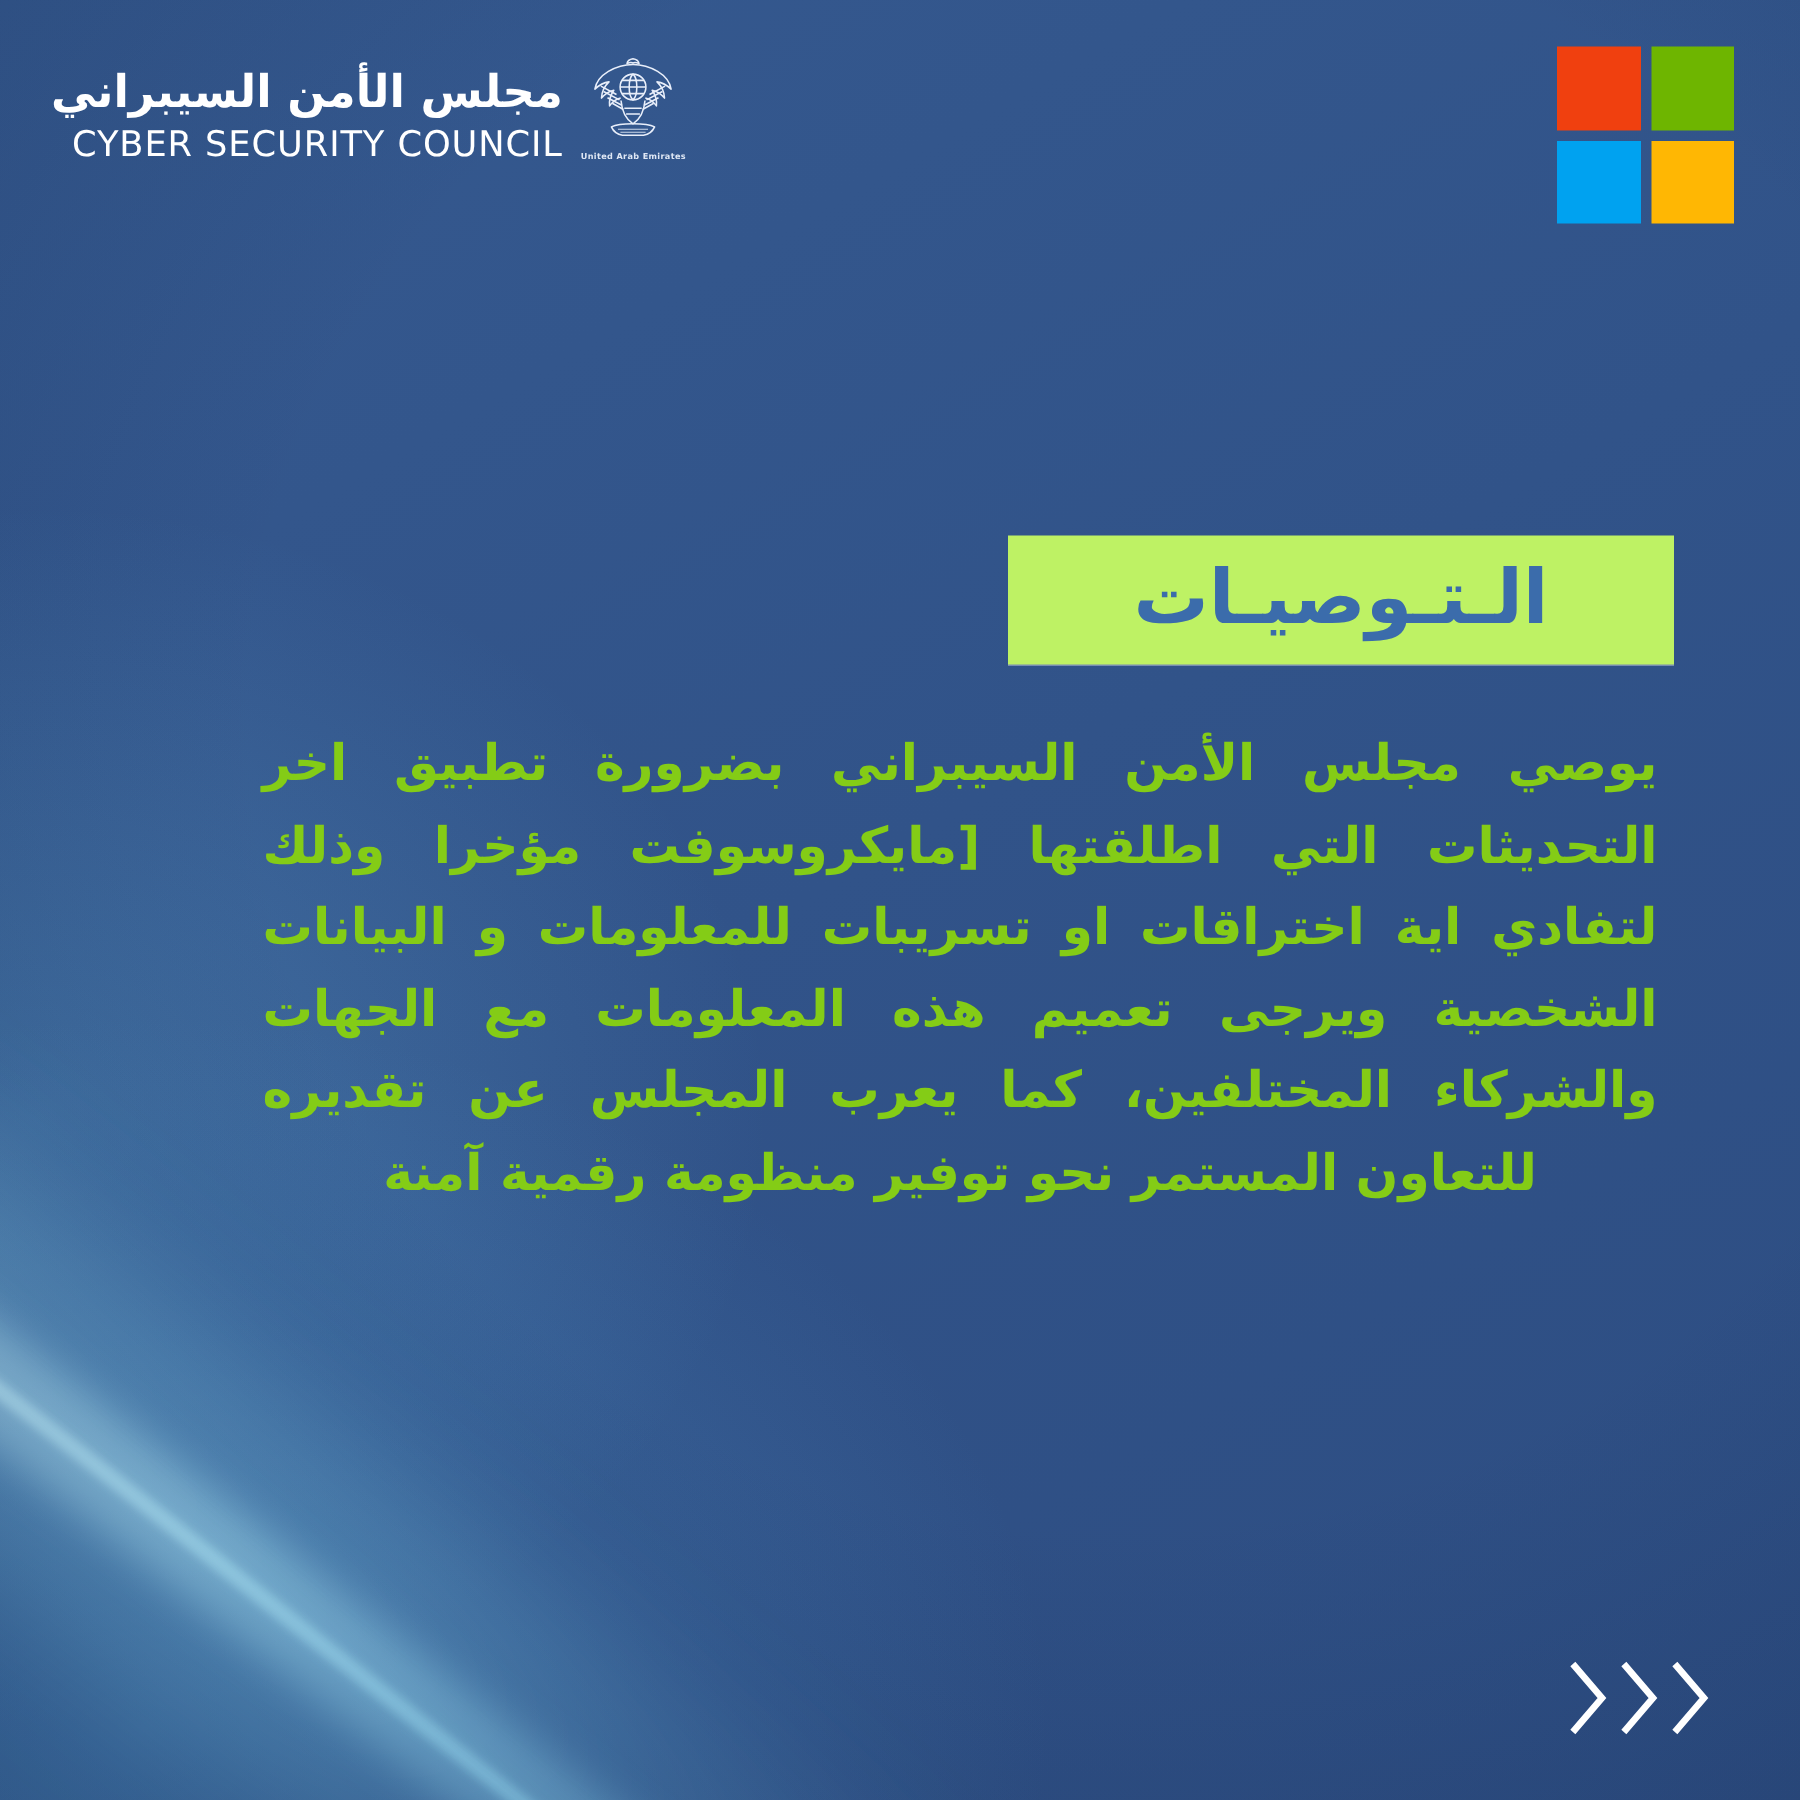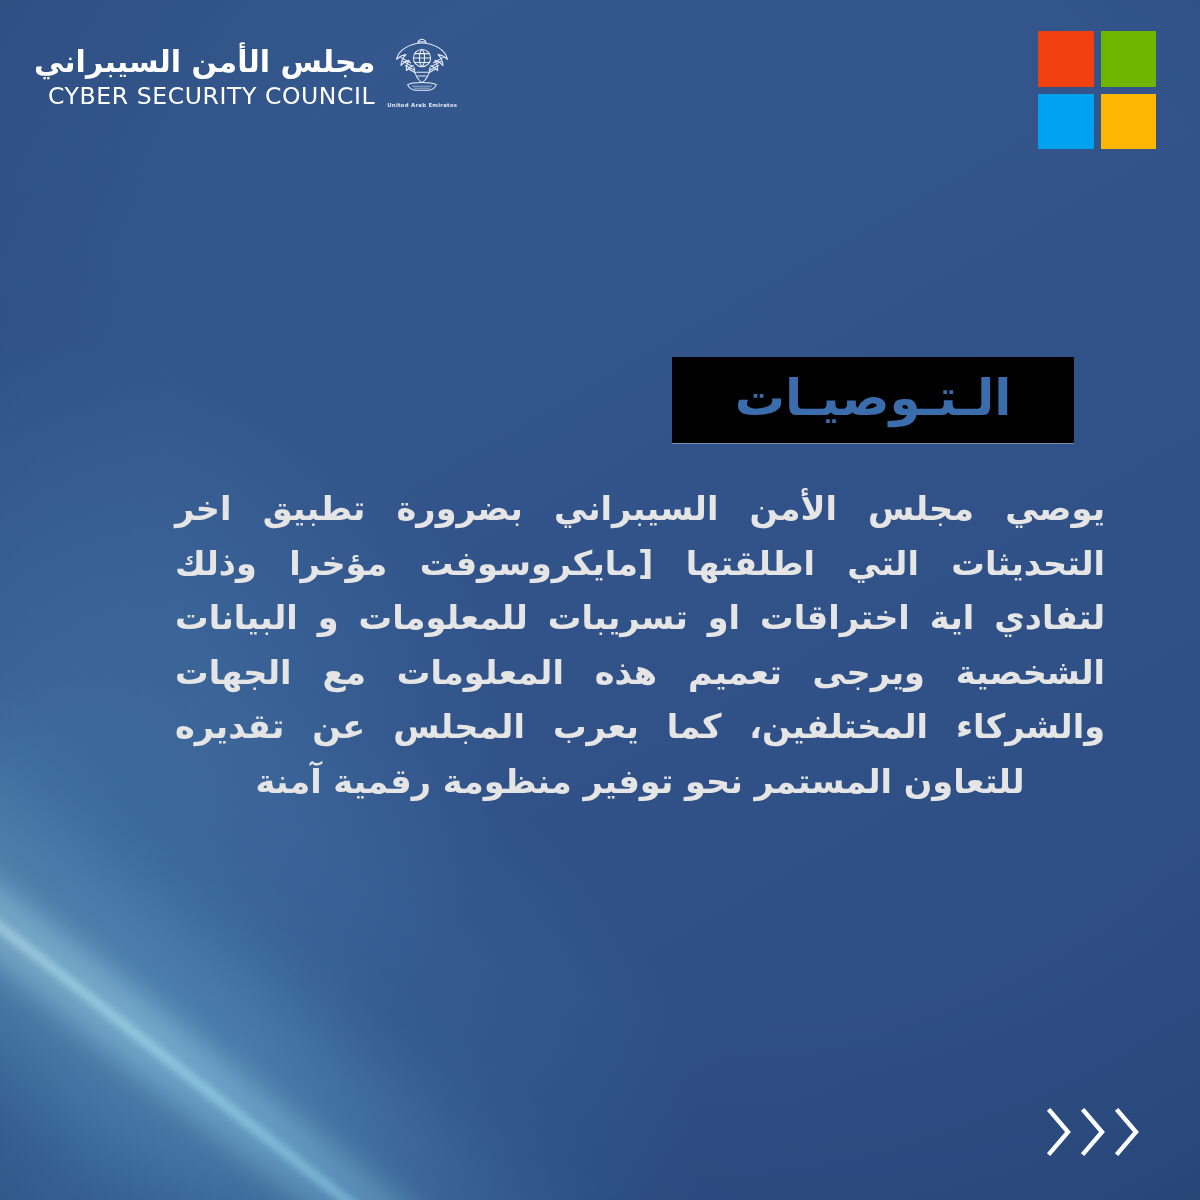--- a/index.html
+++ b/index.html
@@ -116,23 +116,23 @@
     grid-template-rows: 1fr 1fr;
     gap: 7px;
   }
   .ms-sq { width: 100%; height: 100%; }
 
   
   .title-plate {
     position: absolute;
     left: 672px;
     top: 357px;
-    width: 402px;
+    width: 444px;
     height: 86px;
-    background: #000000;
+    background: #bef264;
     display: flex;
     align-items: center;
     justify-content: center;
     box-shadow: 0 1px 0 rgba(255,255,255,0.35);
   }
   .title-plate-text {
     color: #3b6cab;
     font-size: 50px;
     font-weight: bold;
     direction: rtl;
@@ -144,21 +144,21 @@
 
   
   .body-copy {
     position: absolute;
     left: 175px;
     top: 482px;
     width: 930px;
     direction: rtl;
     text-align: justify;
     text-align-last: center;
-    color: #e5e5e5;
+    color: #84cc16;
     font-size: 33.5px;
     font-weight: bold;
     line-height: 1.63;
     letter-spacing: 0px;
   }
   .body-copy p { margin: 0; }
 
   
   .chevrons {
     position: absolute;

